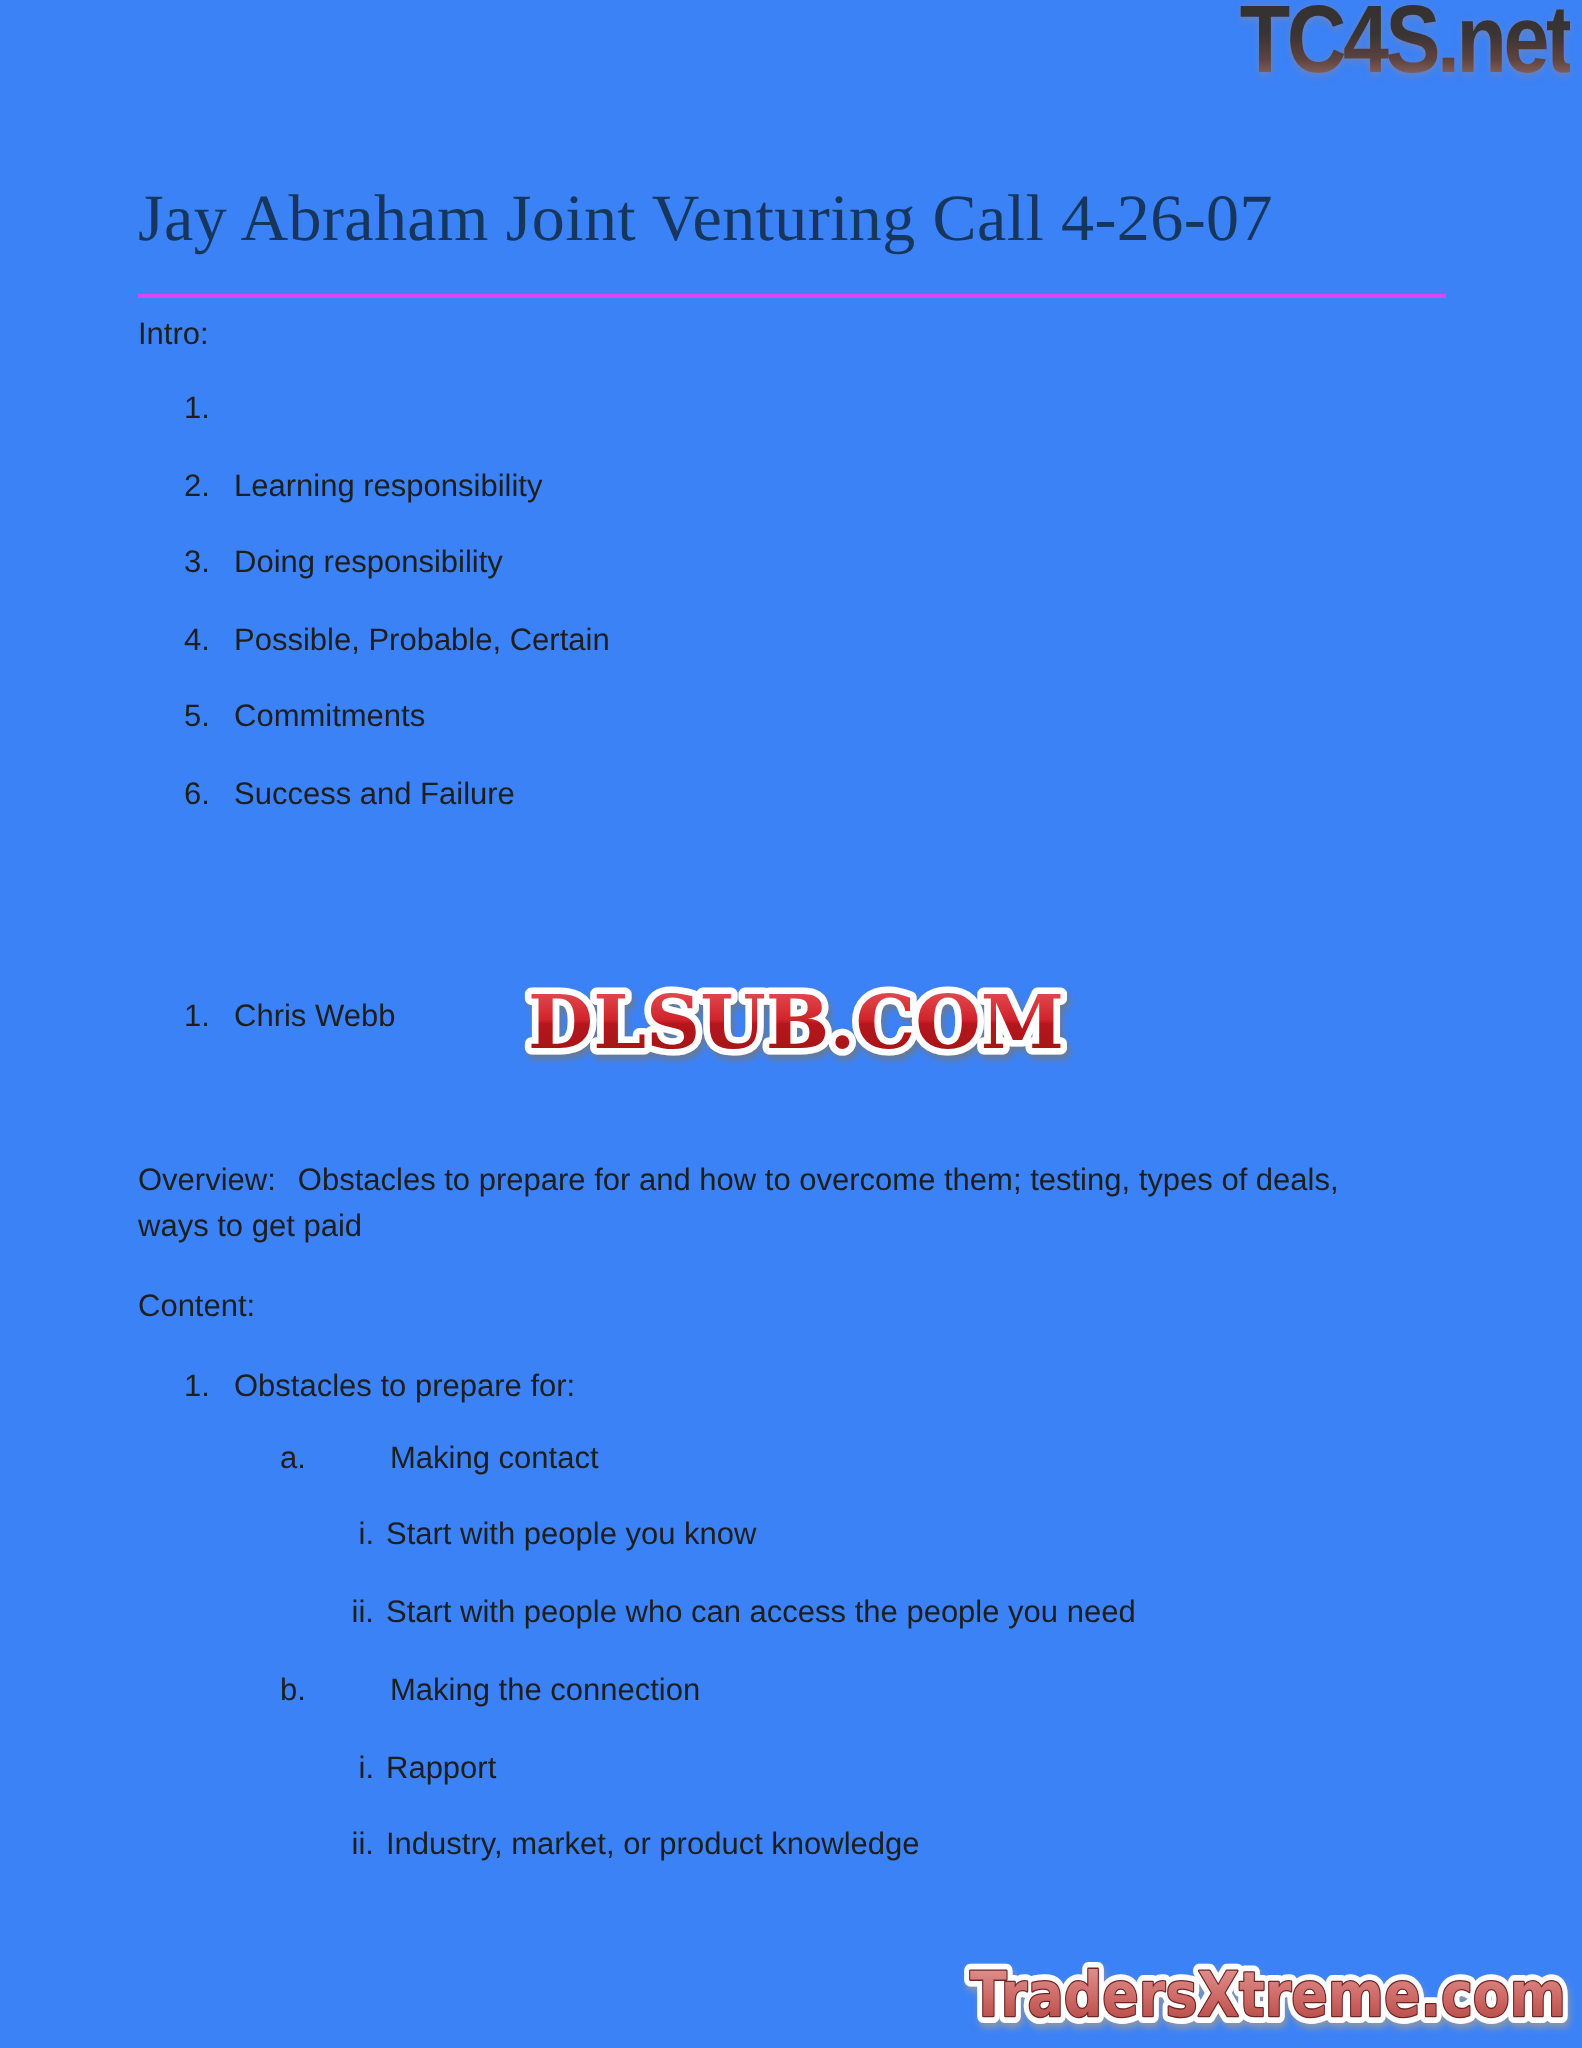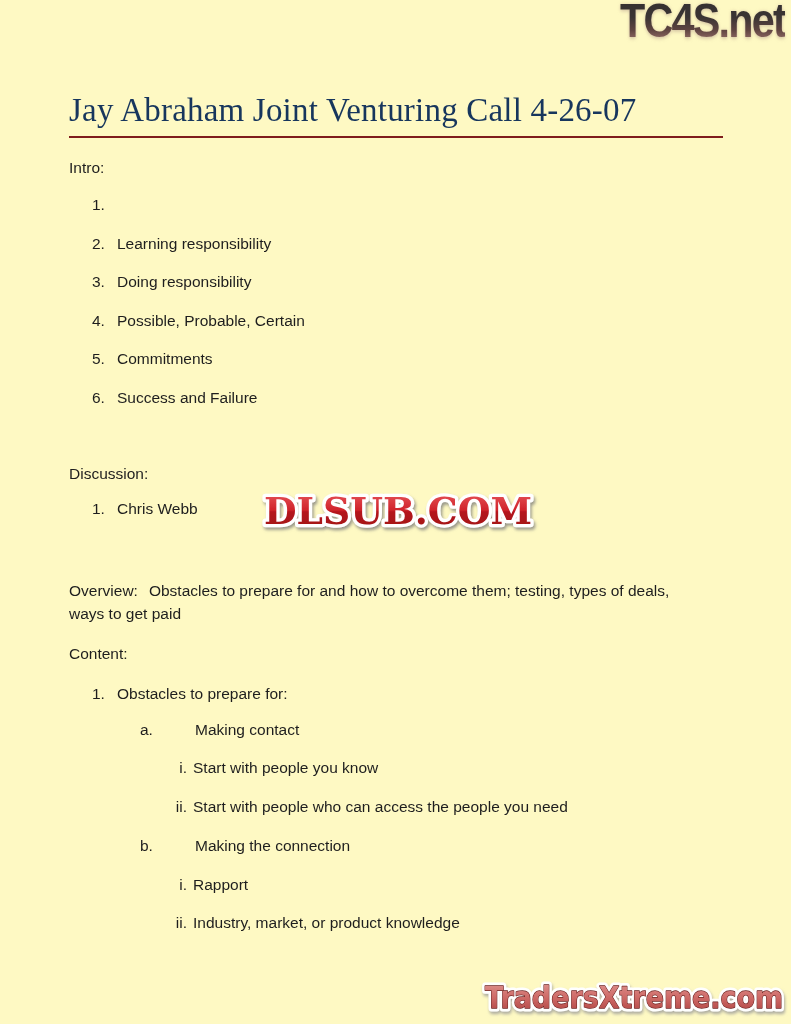--- a/index.html
+++ b/index.html
@@ -1,41 +1,41 @@
 <!DOCTYPE html>
 <html><head>
 <meta charset="utf-8">
 <style>
   * { margin:0; padding:0; box-sizing:border-box; }
   html,body { background:#ffffff; }
   .page {
     position:relative;
     width:791px; height:1024px;
-    background:#fef9c3;
+    background:#3b82f6;
     overflow:hidden;
     font-family:"Liberation Sans","DejaVu Sans",sans-serif;
     color:#1e1e1e;
   }
 
   
   .tc4s {
     position:absolute; top:-3px; right:6px;
     font-family:"Liberation Sans",sans-serif;
     font-weight:bold; font-size:48px; line-height:48px; letter-spacing:-2px;
     transform:scaleX(0.86); transform-origin:right top;
     background:linear-gradient(180deg,#343030 0%,#3a3434 42%,#5d4340 68%,#8d6761 88%,#a5837d 100%);
     -webkit-background-clip:text; background-clip:text; color:transparent;
     filter:drop-shadow(0 1px 2px rgba(160,130,125,0.55));
   }
 
   
   .title-block {
     position:absolute; left:69px; top:88px; width:654px;
-    border-bottom:2px solid #7f1d1d;
-    padding-bottom:4px;
+    border-bottom:2px solid #d946ef;
+    padding-bottom:15px;
   }
   .title-text {
     font-family:"Liberation Serif","DejaVu Serif",serif;
     font-size:33px; line-height:44px; font-weight:normal;
     color:#17365D;
     letter-spacing:0.2px;
   }
 
   
   .row { position:absolute; left:0; width:625px; height:18px; line-height:17px; font-size:15.5px; }
@@ -91,23 +91,20 @@
   </div>
   <div class="row lv1" style="top:350px">
     <span class="marker">5.</span>
     <span class="txt">Commitments</span>
   </div>
   <div class="row lv1" style="top:389px">
     <span class="marker">6.</span>
     <span class="txt">Success and Failure</span>
   </div>
 
-  <div class="row" style="top:465px">
-    <span class="lbl">Discussion:</span>
-  </div>
   <div class="row lv1" style="top:500px">
     <span class="marker">1.</span>
     <span class="txt">Chris Webb</span>
   </div>
 
   <div class="dlsub-wrap">
     <svg width="288" height="52" viewBox="0 0 288 52">
       <defs>
         <linearGradient id="dg" x1="0" y1="0" x2="0" y2="1">
           <stop offset="0" stop-color="#ea5a60"></stop>

